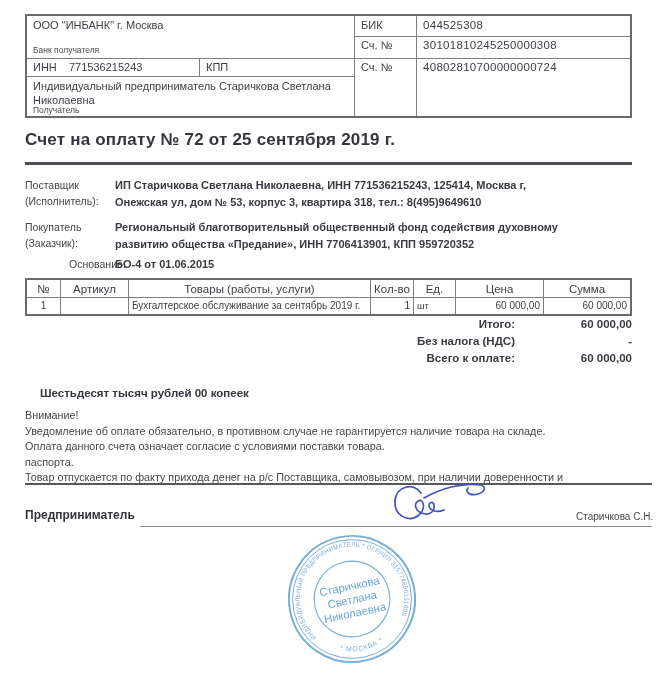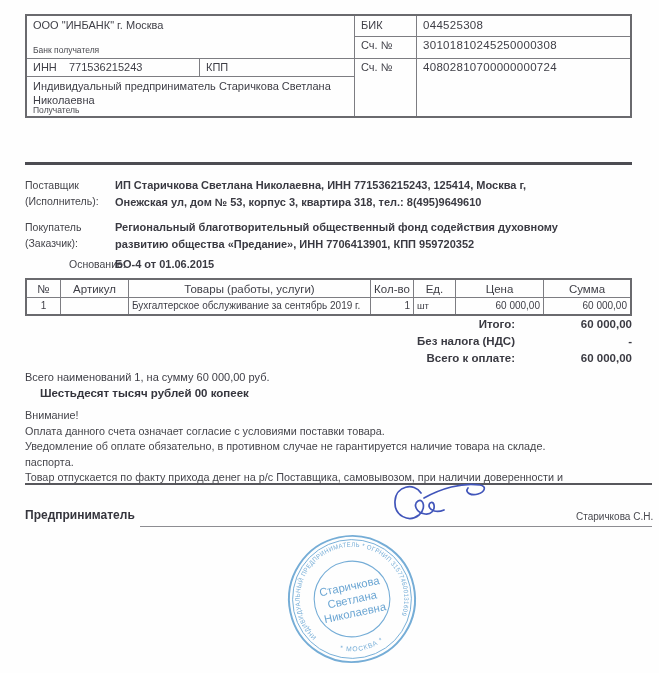--- a/index.html
+++ b/index.html
@@ -70,20 +70,21 @@
     <div class="abs lbl" style="left:6px;top:45px;">ИНН</div>
     <div class="abs lbl" style="left:42px;top:45px;">771536215243</div>
     <div class="abs lbl" style="left:179px;top:45px;">КПП</div>
     <div class="abs lbl" style="left:334px;top:45px;">Сч. №</div>
     <div class="abs val" style="left:396px;top:45px;">40802810700000000724</div>
 
     <div class="abs lbl" style="left:6px;top:63px;width:300px;white-space:normal;line-height:14px;">Индивидуальный предприниматель Старичкова Светлана Николаевна</div>
     <div class="abs small" style="left:6px;top:89px;">Получатель</div>
   </div>
 
+  <div class="abs title">Счет на оплату № 72 от 25 сентября 2019 г.</div>
   <div class="abs rule"></div>
 
   <div class="abs plabel" style="left:25px;top:177px;">
     <div>Поставщик</div>
     <div>(Исполнитель):</div>
   </div>
   <div class="abs pvalue" style="left:115px;top:177px;">
     <div>ИП Старичкова Светлана Николаевна, ИНН 771536215243, 125414, Москва г,</div>
     <div>Онежская ул, дом № 53, корпус 3, квартира 318, тел.: 8(495)9649610</div>
   </div>
@@ -121,27 +122,26 @@
     </div>
   </div>
 
   <div class="tot-label" style="top:318px;">Итого:</div>
   <div class="tot-value" style="top:318px;">60 000,00</div>
   <div class="tot-label" style="top:335px;">Без налога (НДС)</div>
   <div class="tot-value" style="top:335px;">-</div>
   <div class="tot-label" style="top:352px;">Всего к оплате:</div>
   <div class="tot-value" style="top:352px;">60 000,00</div>
 
-  <div class="abs sum1">Всего наименований 1, на сумму 60 000,00 руб.</div>
   <div class="abs sum2">Шестьдесят тысяч рублей 00 копеек</div>
 
   <div class="abs notice">
     <div>Внимание!</div>
+    <div>Уведомление об оплате обязательно, в противном случае не гарантируется наличие товара на складе.</div>
     <div>Оплата данного счета означает согласие с условиями поставки товара.</div>
-    <div>Уведомление об оплате обязательно, в противном случае не гарантируется наличие товара на складе.</div>
     <div>паспорта.</div>
     <div>Товар отпускается по факту прихода денег на р/с Поставщика, самовывозом, при наличии доверенности и</div>
   </div>
 
   <div class="abs rule2"></div>
 
   <div class="abs role">Предприниматель</div>
   <div class="abs sigline"></div>
   <div class="abs signer">Старичкова С.Н.</div>
 

